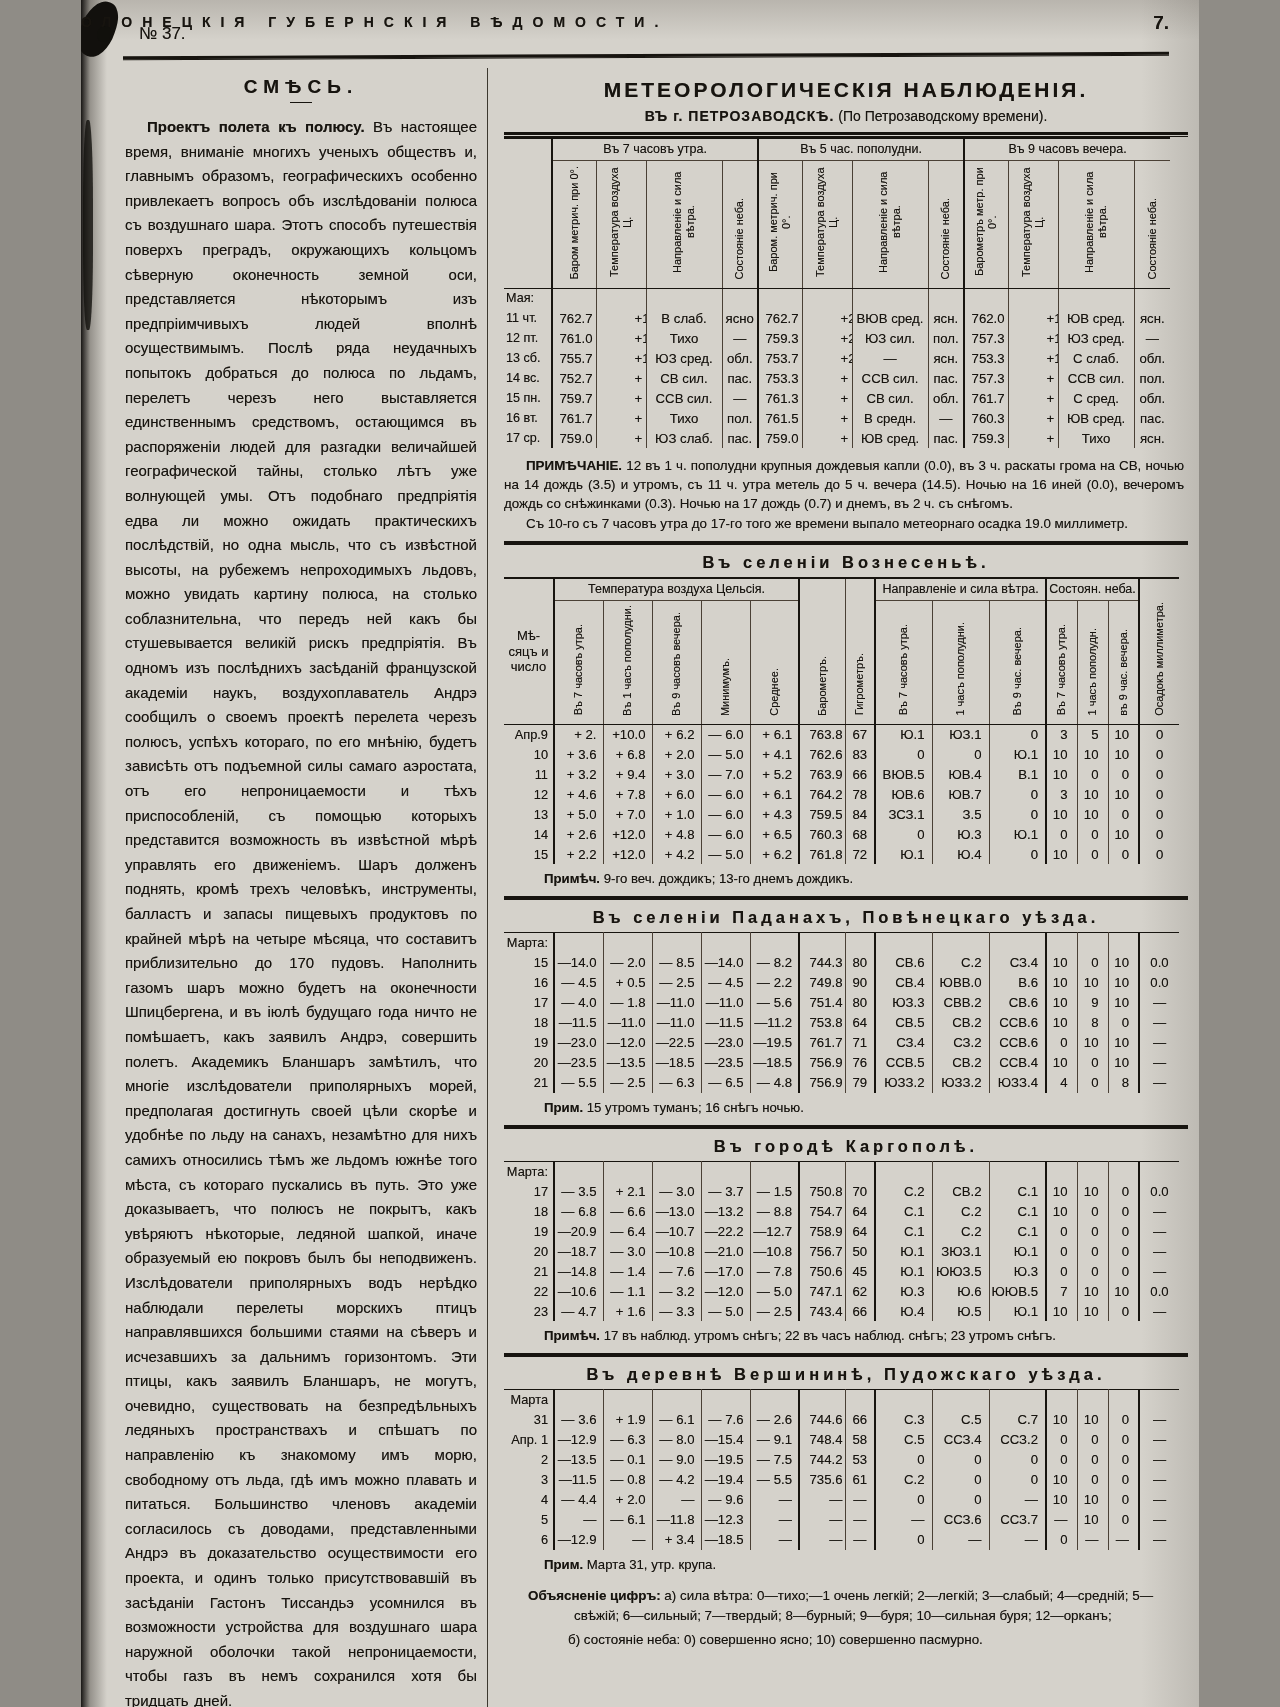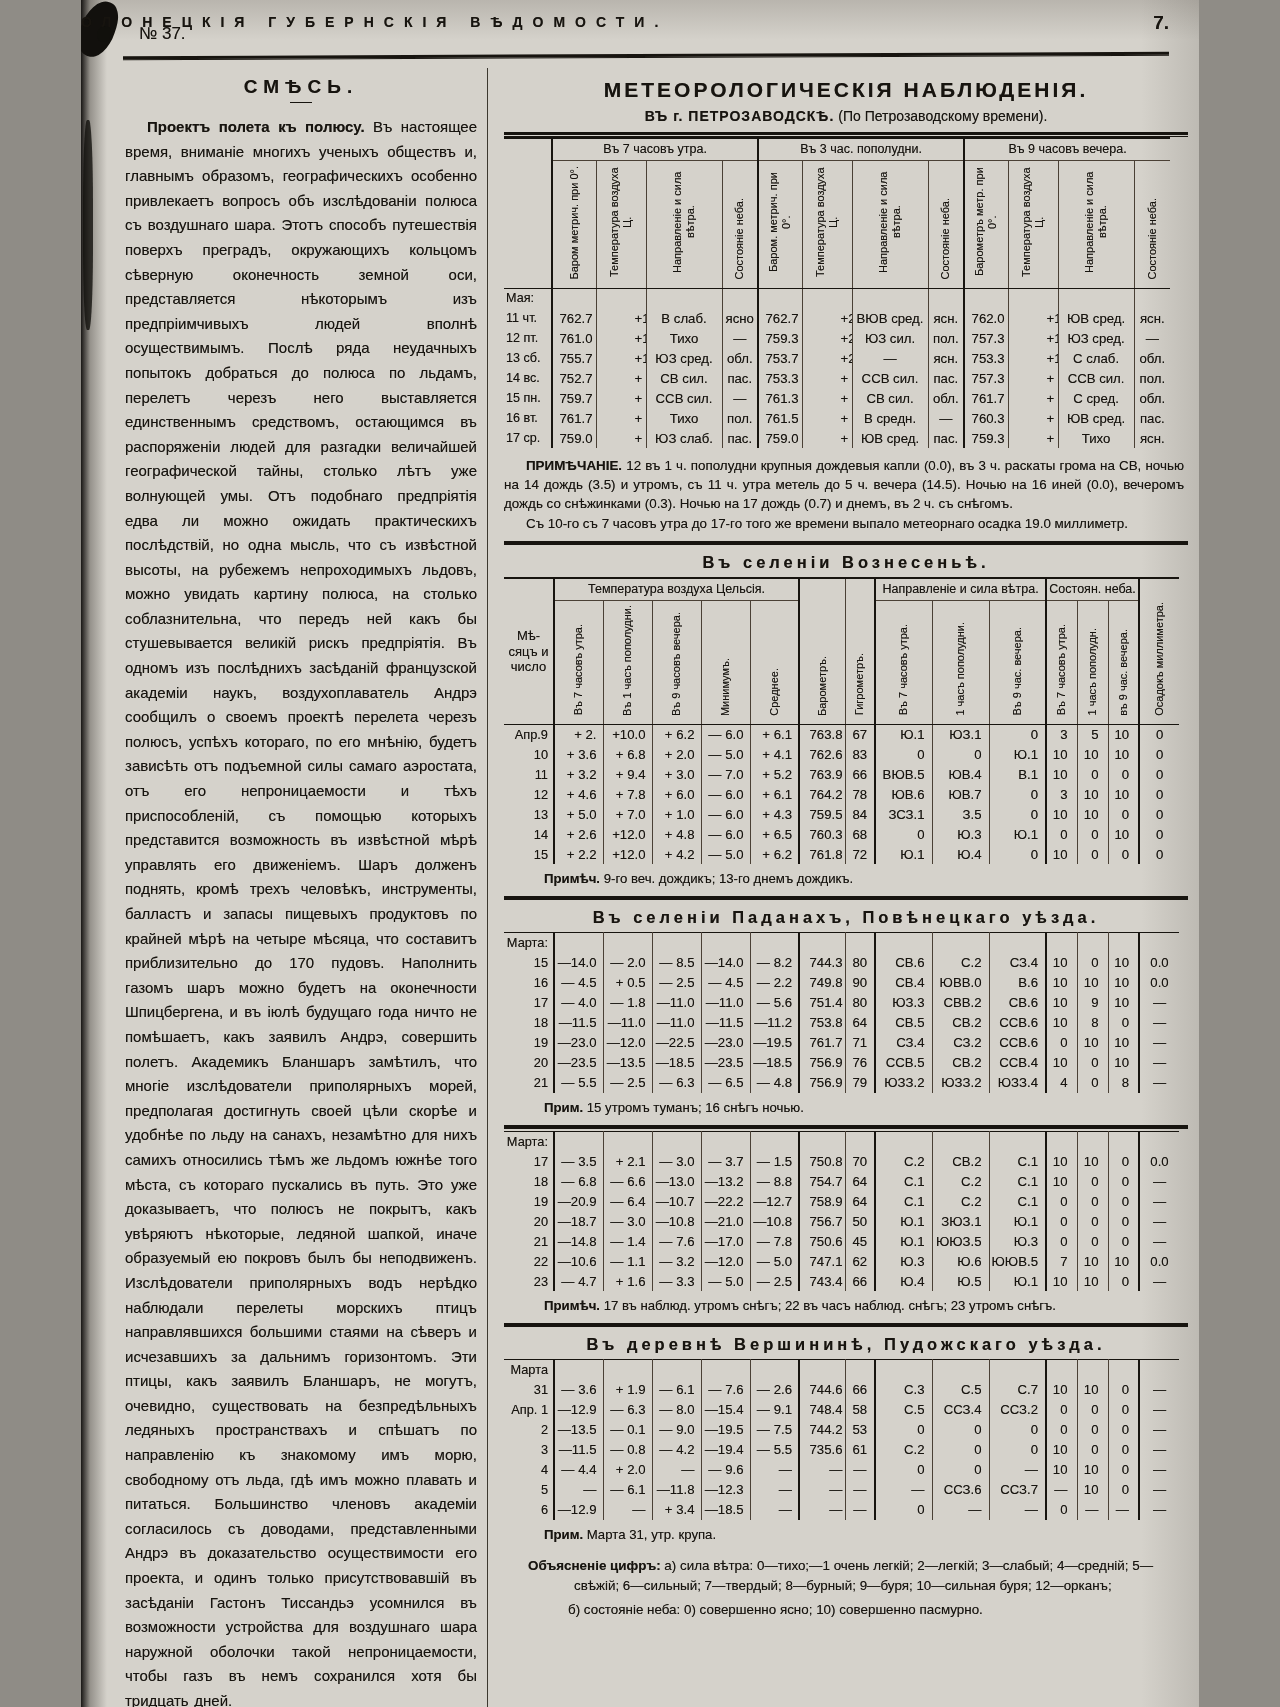--- a/index.html
+++ b/index.html
@@ -158,21 +158,21 @@
             <col style="width: 36px;">
             <col style="width: 44px;">
             <col style="width: 50px;">
             <col style="width: 76px;">
             <col style="width: 36px;">
           </colgroup>
         <thead>
           <tr>
             <th rowspan="2"></th>
             <th class="grp hl" colspan="4">Въ 7 часовъ утра.</th>
-            <th class="grp hl" colspan="4">Въ 3 час. пополудни.</th>
+            <th class="grp hl" colspan="4">Въ 5 час. пополудни.</th>
             <th class="grp hl" colspan="4">Въ 9 часовъ вечера.</th>
           </tr>
           <tr class="vrow">
               <th class="v hl"><span class="vtxt">Баром метрич. при 0°.</span></th>
               <th class="v tl"><span class="vtxt">Температура воздуха Ц.</span></th>
               <th class="v tl"><span class="vtxt">Направленіе и сила вѣтра.</span></th>
               <th class="v tl"><span class="vtxt">Состояніе неба.</span></th>
               <th class="v hl"><span class="vtxt">Баром. метрич. при 0°.</span></th>
               <th class="v tl"><span class="vtxt">Температура воздуха Ц.</span></th>
               <th class="v tl"><span class="vtxt">Направленіе и сила вѣтра.</span></th>
@@ -636,20 +636,21 @@
               <td>0</td>
               <td>8</td>
               <td>—</td>
             </tr>
           </tbody>
       </table>
       <p class="footnote"><b>Прим.</b>
          <span>15 утромъ туманъ; 16 снѣгъ ночью.</span></p>
 
       <div class="sec-rule"></div>
+      <h3 class="sec-title">Въ городѣ Каргополѣ.</h3>
       <table class="vt cont">
           <colgroup>
             <col style="width: 50px;">
             <col style="width: 49px;">
             <col style="width: 49px;">
             <col style="width: 49px;">
             <col style="width: 49px;">
             <col style="width: 49px;">
             <col style="width: 46px;">
             <col style="width: 30px;">

